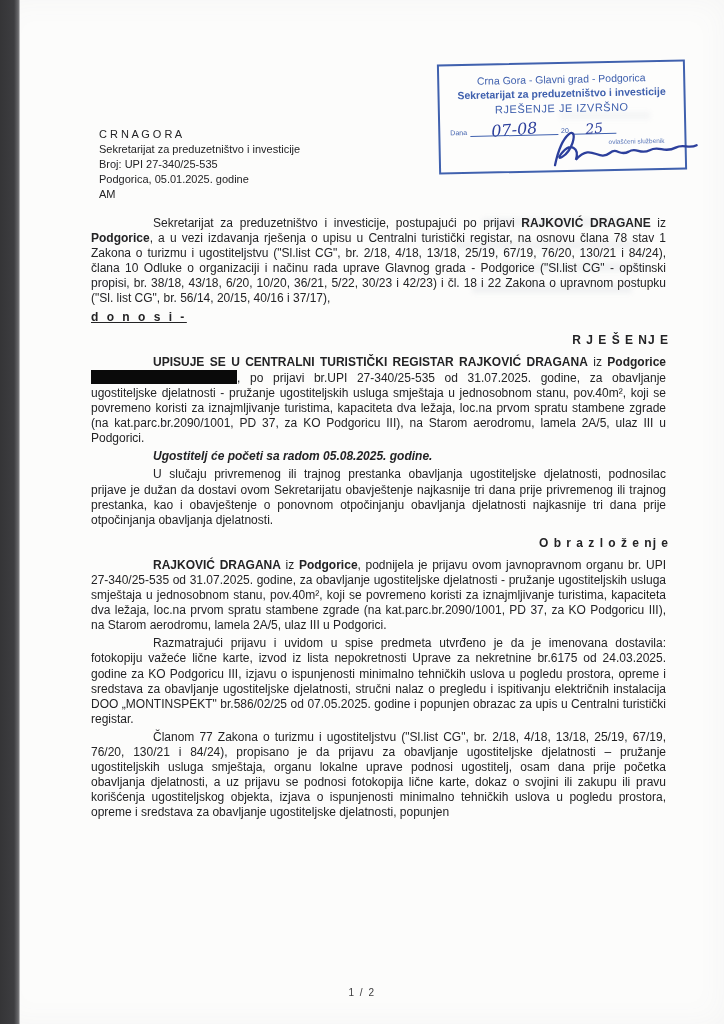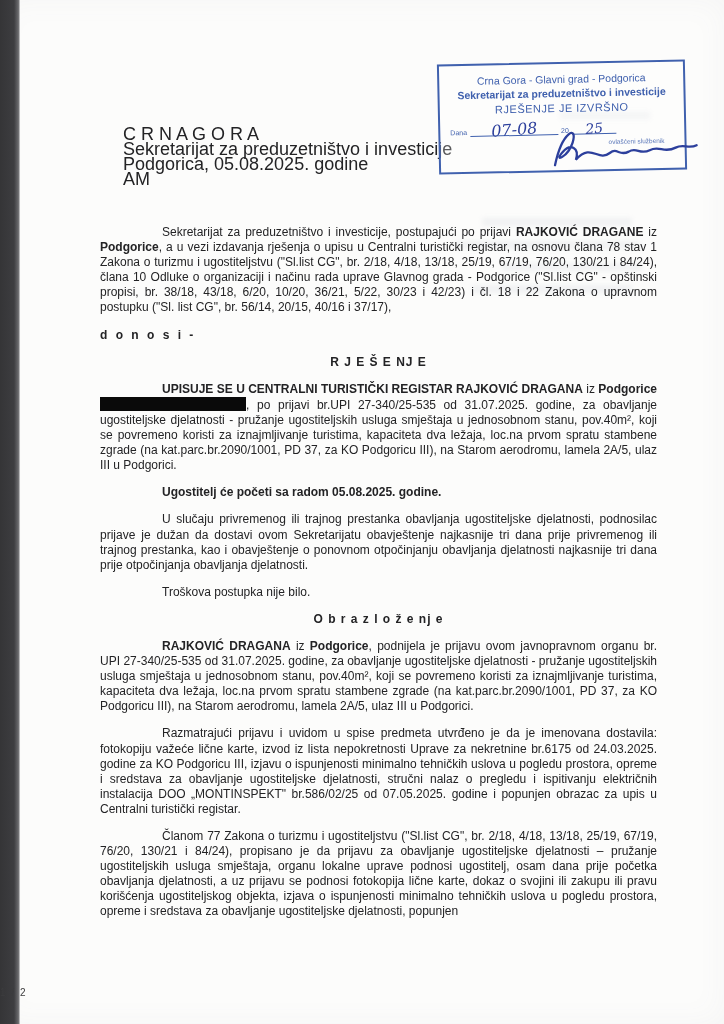--- a/index.html
+++ b/index.html
@@ -11,21 +11,21 @@
   }
   
   .scan-band{
     position:absolute;left:0;top:0;width:20px;height:100%;
     background:linear-gradient(90deg,#353537 0%,#3d3d40 70%,#6a6a6d 92%,#d9d9da 100%);
   }
   
   .bleed{position:absolute;background:#a9b2bf;opacity:.14;filter:blur(2.5px);border-radius:2px;}
 
   
-  .header{position:absolute;left:123px;top:127px;font-size:18px;line-height:15px;white-space:nowrap;}
+  .header{position:absolute;left:99px;top:127px;font-size:11px;line-height:15px;white-space:nowrap;}
   .header div{margin:0;}
 
   
   .stamp{
     position:absolute;left:438px;top:62px;width:248px;height:110px;
     border:2px solid #4061ae;color:#4061ae;transform:rotate(-1.2deg);
     font-size:10.5px;line-height:14px;text-align:center;box-sizing:border-box;
     padding-top:8px;background:rgba(255,255,255,0.25);
   }
   .stamp .l2{font-weight:bold;}
@@ -44,45 +44,46 @@
   }
   .hand.small{font-size:14px;}
   .stamp .clerk{font-size:6.5px;line-height:8px;text-align:right;padding-right:20px;margin-top:4px;opacity:.85;}
   .signature{position:absolute;right:-18px;bottom:-12px;}
 
   
   .body-text{
     position:absolute;left:88px;top:213px;width:581px;
     font-size:12px;line-height:15.1px;text-align:justify;
   }
-  .para{margin:12px;text-indent:62px;}
-  .donosi{text-indent:0;font-weight:bold;letter-spacing:2.5px;}
-  .heading{text-indent:0;text-align:center;font-weight:bold;letter-spacing:1px;margin:8px 0 7px 0;}
-  .bold-para{font-weight:bold;}
+  .para{margin:3px;text-indent:62px;}
+  .donosi{text-indent:0;font-weight:bold;letter-spacing:2.5px;text-decoration:underline;}
+  .heading{text-indent:0;text-align:right;font-weight:bold;letter-spacing:1px;margin:8px 0 7px 0;}
+  .bold-para{font-weight:bold;font-style:italic;}
   .redaction{display:inline-block;width:146px;height:14px;background:#0a0a0a;vertical-align:-2px;}
 
-  .footer{position:absolute;left:0;top:987px;width:100%;font-size:10px;letter-spacing:1.5px;color:#3c3c3e;}
+  .footer{position:absolute;left:0;top:987px;width:100%;text-align:center;font-size:10px;letter-spacing:1.5px;color:#3c3c3e;}
 </style>
 </head>
 <body>
 
 <div class="page">
 
   <div class="scan-band"></div>
 
   <div class="bleed" style="left:482px;top:218px;width:150px;height:8px;"></div>
   <div class="bleed" style="left:455px;top:241px;width:185px;height:8px;"></div>
   <div class="bleed" style="left:502px;top:263px;width:140px;height:8px;"></div>
   <div class="bleed" style="left:472px;top:285px;width:160px;height:8px;"></div>
   <div class="bleed" style="left:560px;top:112px;width:90px;height:7px;"></div>
 
   <div class="header">
     <div>C R N A   G O R A</div>
     <div>Sekretarijat za preduzetništvo i investicije</div>
-    <div>Podgorica, 05.08.2025. godine</div>
+    <div>Broj: UPI 27-340/25-535</div>
+    <div>Podgorica, 05.01.2025. godine</div>
     <div>AM</div>
   </div>
 
   <div class="stamp">
     <div class="l1">Crna Gora - Glavni grad - Podgorica</div>
     <div class="l2">Sekretarijat za preduzetništvo i investicije</div>
     <div class="l3">RJEŠENJE JE IZVRŠNO</div>
     <div class="date-row">
       <span>Dana</span>
       <span class="u u1"><span class="hand">07-08</span></span>
@@ -99,21 +100,20 @@
 
   <div class="body-text">
     <p class="para"><span>Sekretarijat za preduzetništvo i investicije, postupajući po prijavi </span><b>RAJKOVIĆ DRAGANE</b><span> iz </span><b>Podgorice</b><span>, a u vezi izdavanja rješenja o upisu u Centralni turistički registar, na osnovu člana 78 stav 1 Zakona o turizmu i ugostiteljstvu ("Sl.list CG", br. 2/18, 4/18, 13/18, 25/19, 67/19, 76/20, 130/21 i 84/24), člana 10 Odluke o organizaciji i načinu rada uprave Glavnog grada - Podgorice ("Sl.list CG" - opštinski propisi, br. 38/18, 43/18, 6/20, 10/20, 36/21, 5/22, 30/23 i 42/23) i čl. 18 i 22 Zakona o upravnom postupku ("Sl. list CG", br. 56/14, 20/15, 40/16 i 37/17),</span></p>
     <p class="para donosi">d o n o s i -</p>
 
     <p class="para heading">R J E Š E NJ E</p>
 
     <p class="para"><b>UPISUJE SE U CENTRALNI TURISTIČKI REGISTAR RAJKOVIĆ DRAGANA</b><span> iz </span><b>Podgorice </b><span class="redaction"></span><span>, po prijavi br.UPI 27-340/25-535 od 31.07.2025. godine, za obavljanje ugostiteljske djelatnosti - pružanje ugostiteljskih usluga smještaja u jednosobnom stanu, pov.40m², koji se povremeno koristi za iznajmljivanje turistima, kapaciteta dva ležaja, loc.na prvom spratu stambene zgrade (na kat.parc.br.2090/1001, PD 37, za KO Podgoricu III), na Starom aerodromu, lamela 2A/5, ulaz III u Podgorici.</span></p>
     <p class="para bold-para">Ugostitelj će početi sa radom 05.08.2025. godine.</p>
     <p class="para">U slučaju privremenog ili trajnog prestanka obavljanja ugostiteljske djelatnosti, podnosilac prijave je dužan da dostavi ovom Sekretarijatu obavještenje najkasnije tri dana prije privremenog ili trajnog prestanka, kao i obavještenje o ponovnom otpočinjanju obavljanja djelatnosti najkasnije tri dana prije otpočinjanja obavljanja djelatnosti.</p>
-    <p class="para">Troškova postupka nije bilo.</p>
 
     <p class="para heading">O b r a z l o ž e nj e</p>
 
     <p class="para"><b>RAJKOVIĆ DRAGANA</b><span> iz </span><b>Podgorice</b><span>, podnijela je prijavu ovom javnopravnom organu br. UPI 27-340/25-535 od 31.07.2025. godine, za obavljanje ugostiteljske djelatnosti - pružanje ugostiteljskih usluga smještaja u jednosobnom stanu, pov.40m², koji se povremeno koristi za iznajmljivanje turistima, kapaciteta dva ležaja, loc.na prvom spratu stambene zgrade (na kat.parc.br.2090/1001, PD 37, za KO Podgoricu III), na Starom aerodromu, lamela 2A/5, ulaz III u Podgorici.</span></p>
     <p class="para">Razmatrajući prijavu i uvidom u spise predmeta utvrđeno je da je imenovana dostavila: fotokopiju važeće lične karte, izvod iz lista nepokretnosti Uprave za nekretnine br.6175 od 24.03.2025. godine za KO Podgoricu III, izjavu o ispunjenosti minimalno tehničkih uslova u pogledu prostora, opreme i sredstava za obavljanje ugostiteljske djelatnosti, stručni nalaz o pregledu i ispitivanju električnih instalacija DOO „MONTINSPEKT" br.586/02/25 od 07.05.2025. godine i popunjen obrazac za upis u Centralni turistički registar.</p>
     <p class="para">Članom 77 Zakona o turizmu i ugostiteljstvu ("Sl.list CG", br. 2/18, 4/18, 13/18, 25/19, 67/19, 76/20, 130/21 i 84/24), propisano je da prijavu za obavljanje ugostiteljske djelatnosti – pružanje ugostiteljskih usluga smještaja, organu lokalne uprave podnosi ugostitelj, osam dana prije početka obavljanja djelatnosti, a uz prijavu se podnosi fotokopija lične karte, dokaz o svojini ili zakupu ili pravu korišćenja ugostiteljskog objekta, izjava o ispunjenosti minimalno tehničkih uslova u pogledu prostora, opreme i sredstava za obavljanje ugostiteljske djelatnosti, popunjen</p>
   </div>
 
   <div class="footer">1 / 2</div>
 

